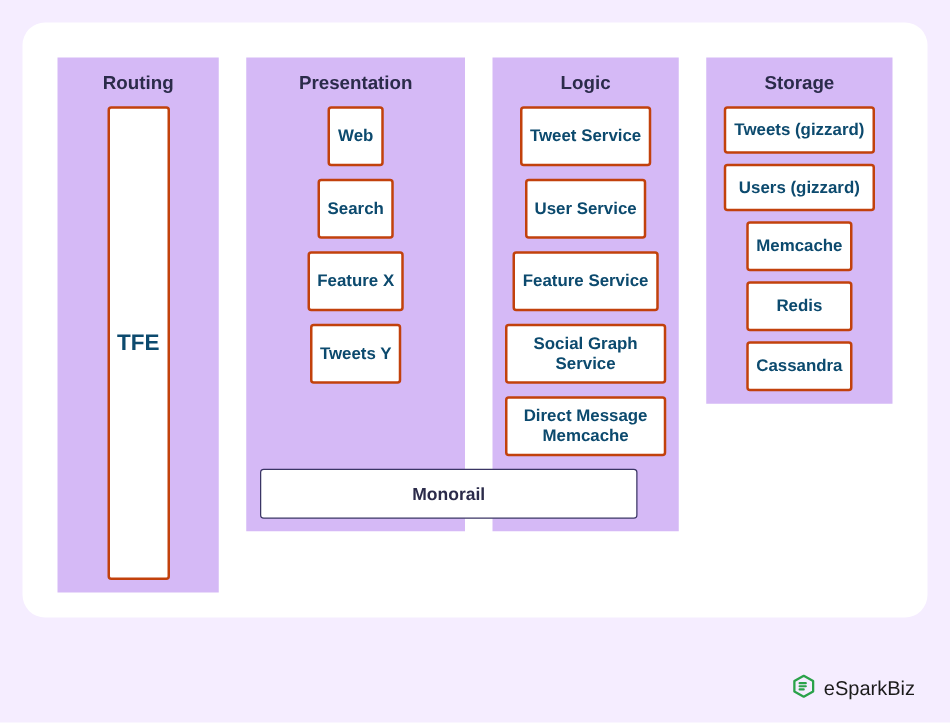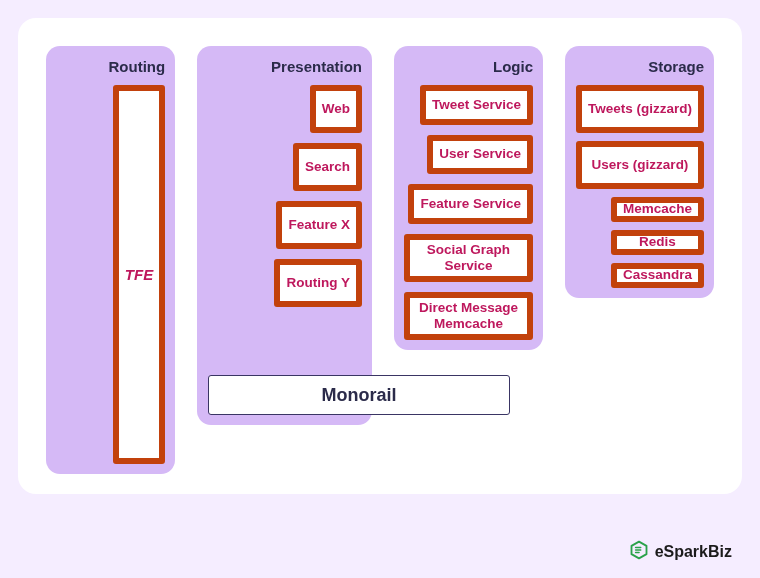--- a/index.html
+++ b/index.html
@@ -19,107 +19,107 @@
     position: relative;
   }
   .columns {
     display: flex;
     gap: 22px;
     align-items: flex-start;
     position: relative;
   }
   .col {
     background: #d5b9f6;
-    border-radius: 14px;
+    border-radius: 0;
     padding: 0 10px 10px 10px;
     display: flex;
     flex-direction: column;
-    align-items: flex-end;
+    align-items: center;
     position: relative;
   }
   .col-header {
     text-align: center;
     font-weight: 700;
     font-size: 15px;
     color: #2b2b4a;
     padding: 12px 0 10px 0;
   }
   .box {
     background: #ffffff;
-    border: 6px solid #c2410c;
+    border: 2px solid #c2410c;
     border-radius: 3px;
-    color: #be185d;
+    color: #0c4a6e;
     font-size: 13.5px;
     font-weight: 600;
     text-align: center;
     display: flex;
     align-items: center;
     justify-content: center;
     line-height: 1.2;
     padding: 4px 6px;
   }
   .col-routing { width: 130px; height: 428px; }
-  .col-routing .box-tfe { flex: 1; font-size: 15px; font-style: italic; }
+  .col-routing .box-tfe { flex: 1; font-size: 18px; }
   .col-presentation { width: 176px; }
   .col-presentation .box { height: 48px; margin-bottom: 10px; }
   .col-presentation .box:last-child { margin-bottom: 0; }
   .col-logic { width: 150px; }
   .col-logic .box { height: 48px; margin-bottom: 10px; }
   .col-logic .box:last-child { margin-bottom: 0; }
   .col-storage { width: 150px; }
   .col-storage .stack .box { margin-bottom: 8px; }
-  .col-storage .g1 .box { height: 48px; }
-  .col-storage .g2 .box { height: 25px; }
+  .col-storage .g1 .box { height: 38px; }
+  .col-storage .g2 .box { height: 40px; }
   .col-storage .stack .box:last-child { margin-bottom: 0; }
   
   .monorail {
     position: absolute;
     background: #ffffff;
     border: 1px solid #3a3564;
     border-radius: 3px;
     color: #2b2b4a;
-    font-size: 18px;
+    font-size: 14px;
     font-weight: 600;
     display: flex;
     align-items: center;
     justify-content: center;
   }
   .footer {
     position: absolute;
     right: 28px;
     bottom: 14px;
     display: flex;
     align-items: center;
     gap: 6px;
     color: #1b1b1b;
-    font-weight: 700;
+    font-weight: 400;
     font-size: 16px;
   }
   .footer svg { width: 20px; height: 20px; }
 </style>
 </head>
 <body>
 
 <div class="panel">
   <div class="columns">
 
     <div class="col col-routing">
       <div class="col-header">Routing</div>
       <div class="box box-tfe">TFE</div>
     </div>
 
     <div class="col col-presentation" style="height: 379px;">
       <div class="col-header">Presentation</div>
       <div class="box">Web</div>
       <div class="box">Search</div>
       <div class="box">Feature X</div>
-      <div class="box">Routing Y</div>
+      <div class="box">Tweets Y</div>
     </div>
 
-    <div class="col col-logic" style="height: 304px;">
+    <div class="col col-logic" style="height: 379px;">
       <div class="col-header">Logic</div>
       <div class="box">Tweet Service</div>
       <div class="box">User Service</div>
       <div class="box">Feature Service</div>
       <div class="box">Social Graph Service</div>
       <div class="box">Direct Message Memcache</div>
     </div>
 
     <div class="col col-storage">
       <div class="col-header">Storage</div>

